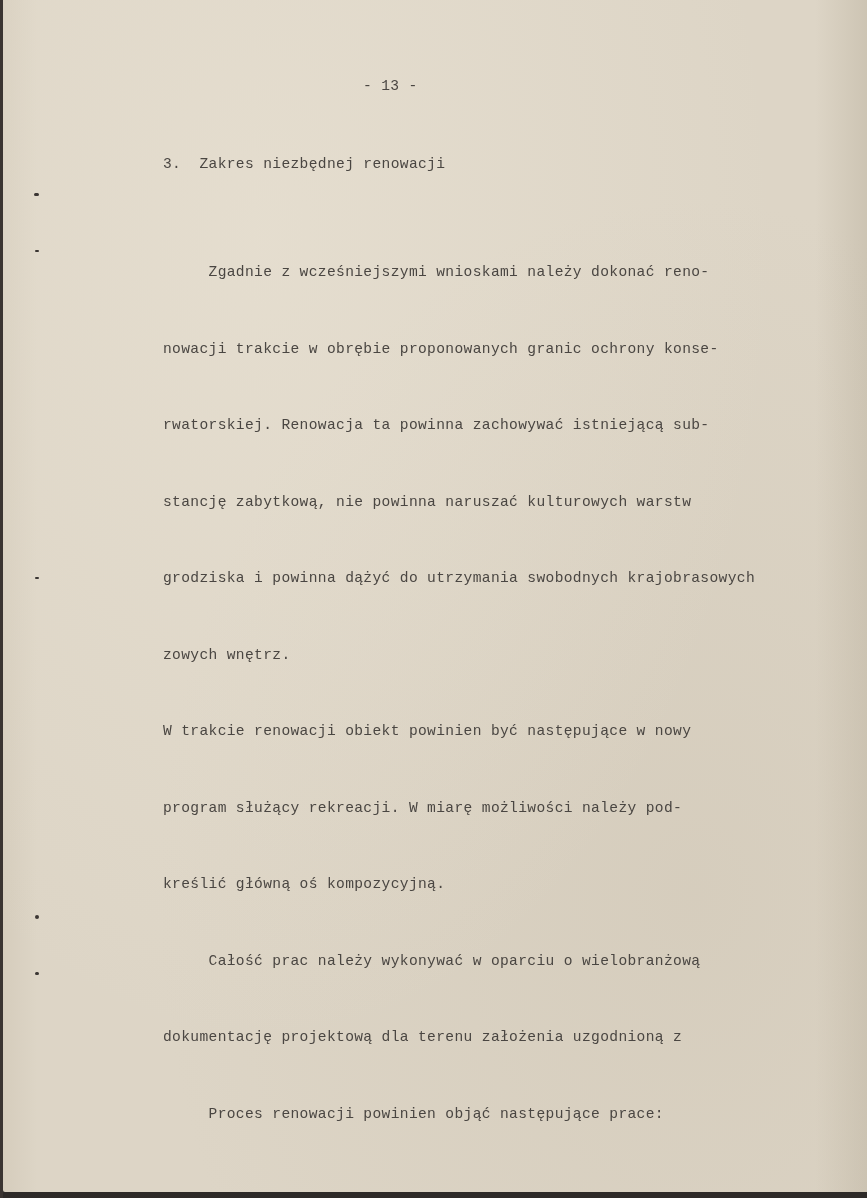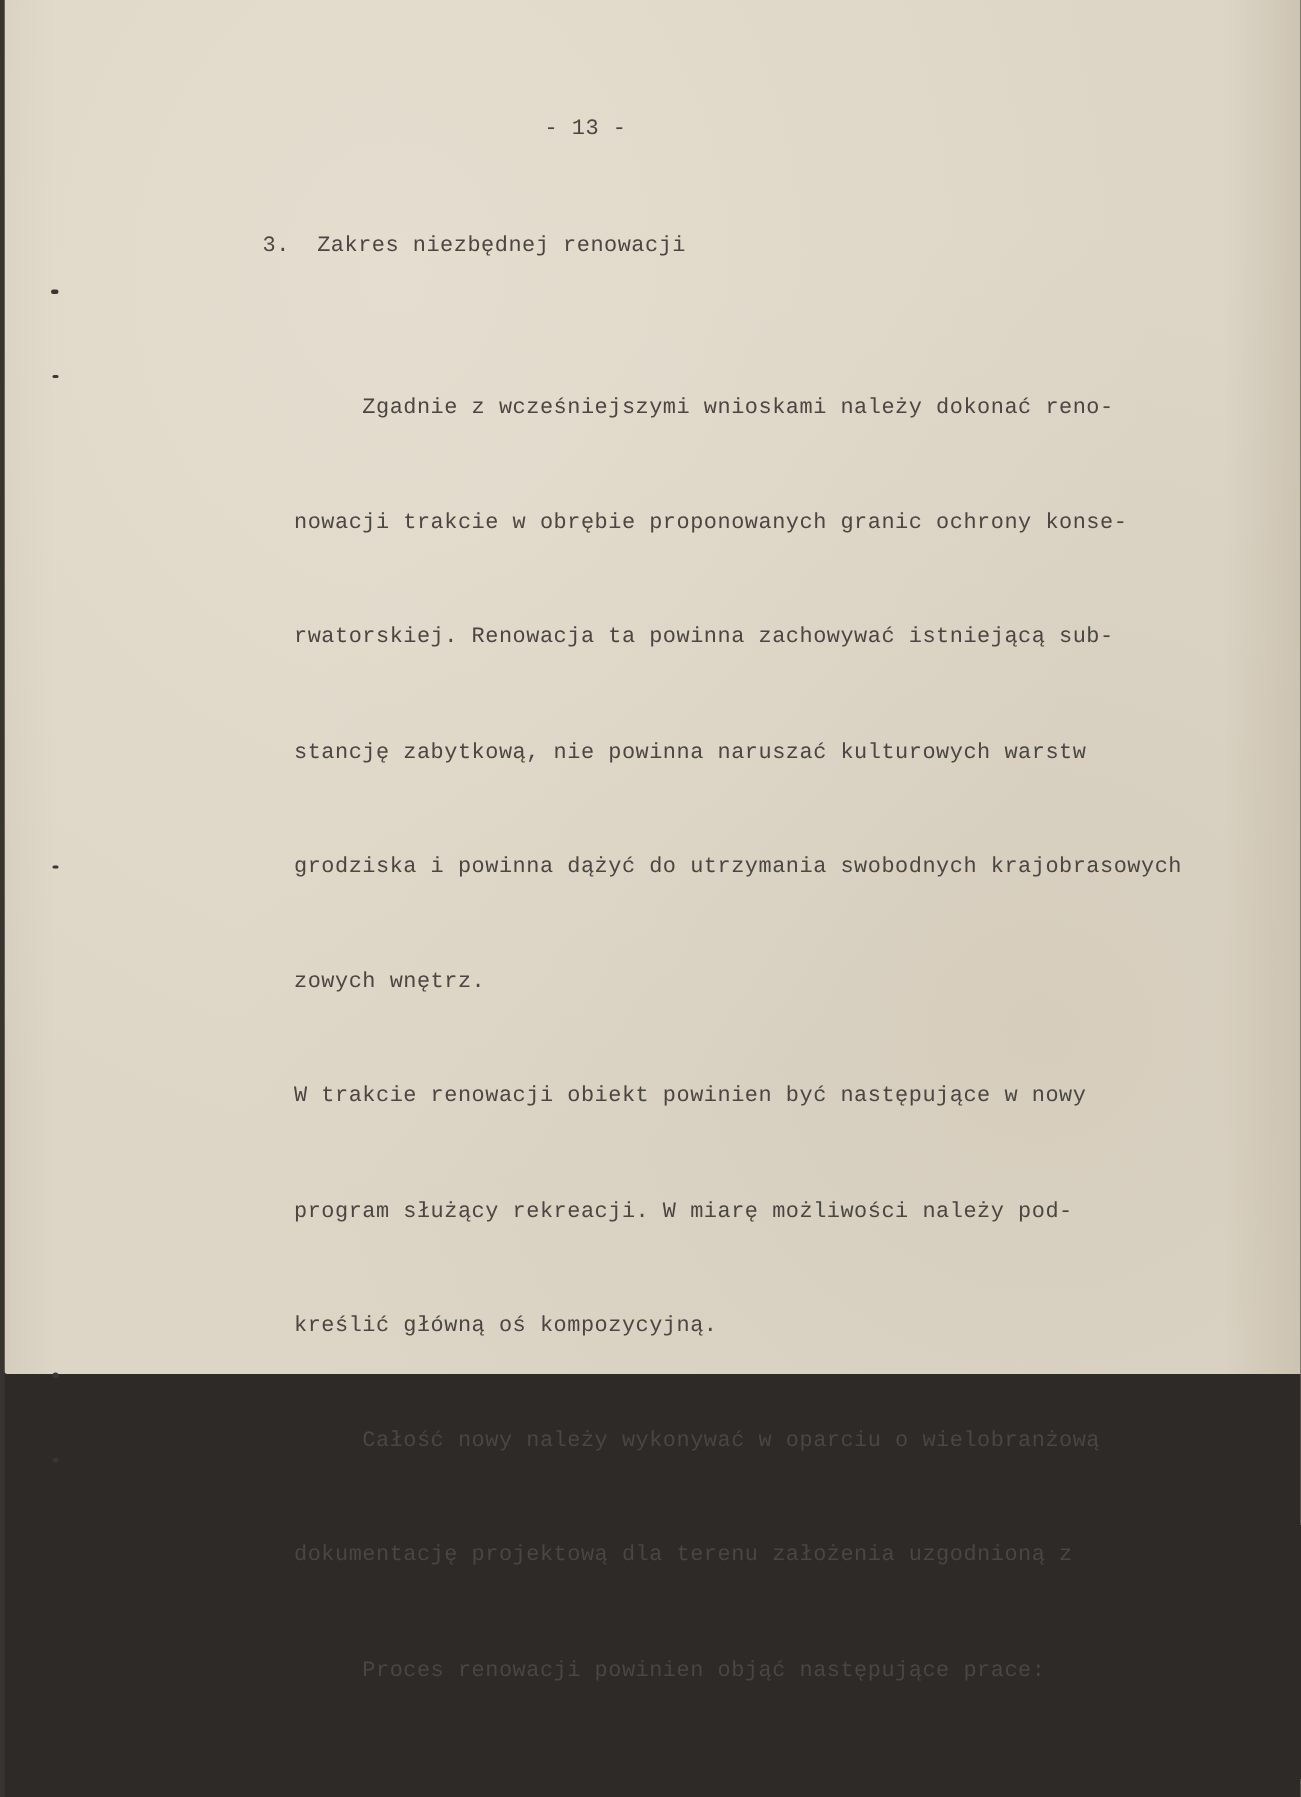--- a/index.html
+++ b/index.html
@@ -8,21 +8,21 @@
     width: 867px;
     height: 1198px;
     overflow: hidden;
     background: #2e2a28;
   }
   .page {
     position: absolute;
     left: 3px;
     top: 0;
     width: 864px;
-    height: 916px;
+    height: 1192px;
     background: #ddd5c6;
     background-image:
       radial-gradient(ellipse at 30% 20%, rgba(235,228,214,0.55), rgba(0,0,0,0) 60%),
       radial-gradient(ellipse at 80% 75%, rgba(200,190,172,0.35), rgba(0,0,0,0) 55%),
       linear-gradient(90deg, rgba(190,180,160,0.25), rgba(0,0,0,0) 4%, rgba(0,0,0,0) 94%, rgba(175,165,145,0.35));
     border-bottom-left-radius: 2px;
   }
   .left-edge {
     position: absolute;
     left: 0;
@@ -45,28 +45,28 @@
     letter-spacing: 0.35px;
     white-space: pre;
     position: absolute;
     line-height: 25.5px;
   }
   .page-number {
     left: 360px;
     top: 74px;
   }
   .section-heading {
-    left: 172px;
+    left: 160px;
     top: 152px;
   }
   .body-lines {
     left: 160px;
     top: 209px;
   }
-  .body-lines div { height: 25.5px; margin-left: 33px; }
+  .body-lines div { height: 25.5px; }
 </style>
 </head>
 <body>
 
 <div class="left-edge"></div>
 
 <div class="page">
 
   <div class="mark" style="left:31px; top:193px;"></div>
   <div class="mark" style="left:32px; top:250px; width:4px; height:2px;"></div>
@@ -81,21 +81,21 @@
   <div class="typed body-lines">
     <div>     Zgadnie z wcześniejszymi wnioskami należy dokonać reno-</div>
     <div>nowacji trakcie w obrębie proponowanych granic ochrony konse-</div>
     <div>rwatorskiej. Renowacja ta powinna zachowywać istniejącą sub-</div>
     <div>stancję zabytkową, nie powinna naruszać kulturowych warstw</div>
     <div>grodziska i powinna dążyć do utrzymania swobodnych krajobrasowych</div>
     <div>zowych wnętrz.</div>
     <div>W trakcie renowacji obiekt powinien być następujące w nowy</div>
     <div>program służący rekreacji. W miarę możliwości należy pod-</div>
     <div>kreślić główną oś kompozycyjną.</div>
-    <div>     Całość nowy należy wykonywać w oparciu o wielobranżową</div>
+    <div>     Całość prac należy wykonywać w oparciu o wielobranżową</div>
     <div>dokumentację projektową dla terenu założenia uzgodnioną z</div>
     <div>     Proces renowacji powinien objąć następujące prace:</div>
     
     
     
     
     
     
   </div>
 

